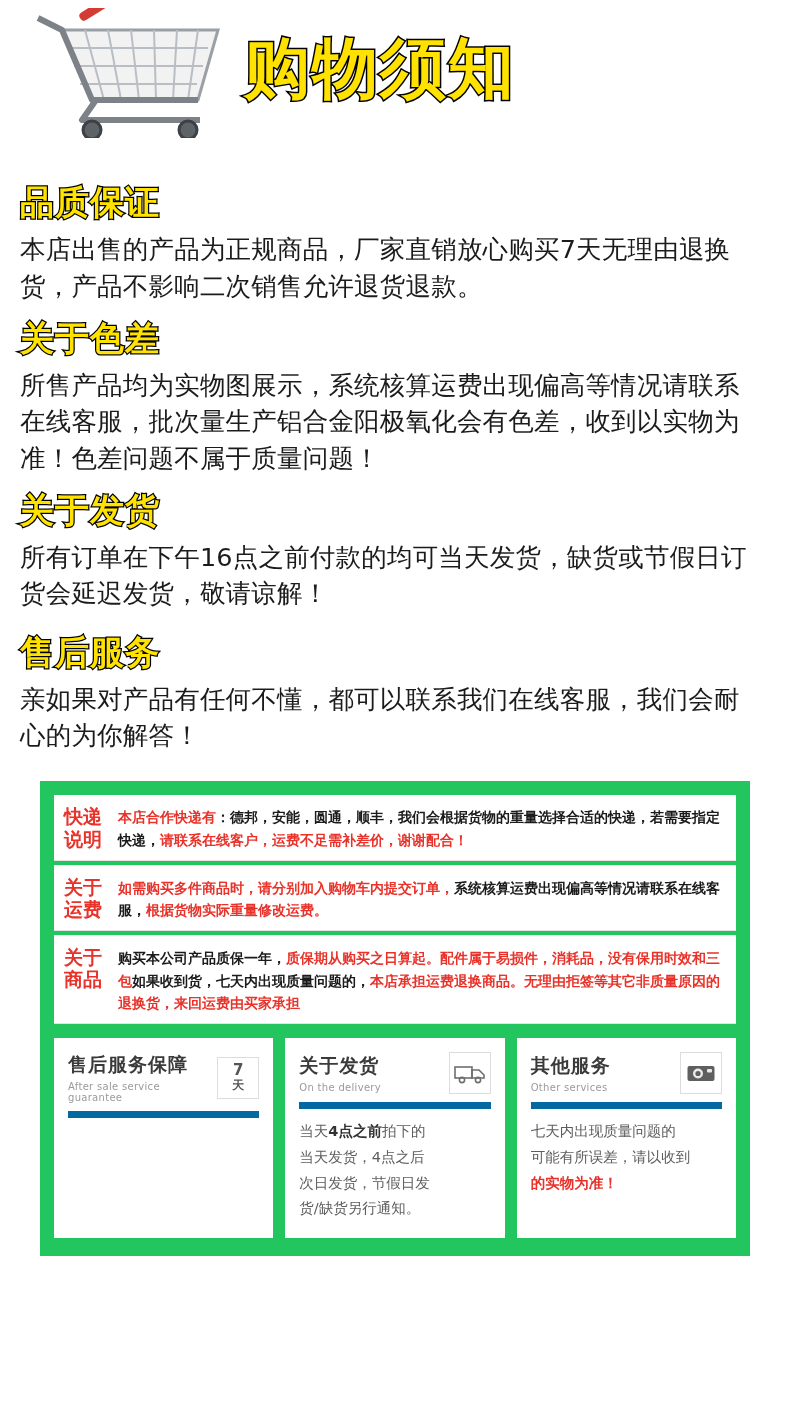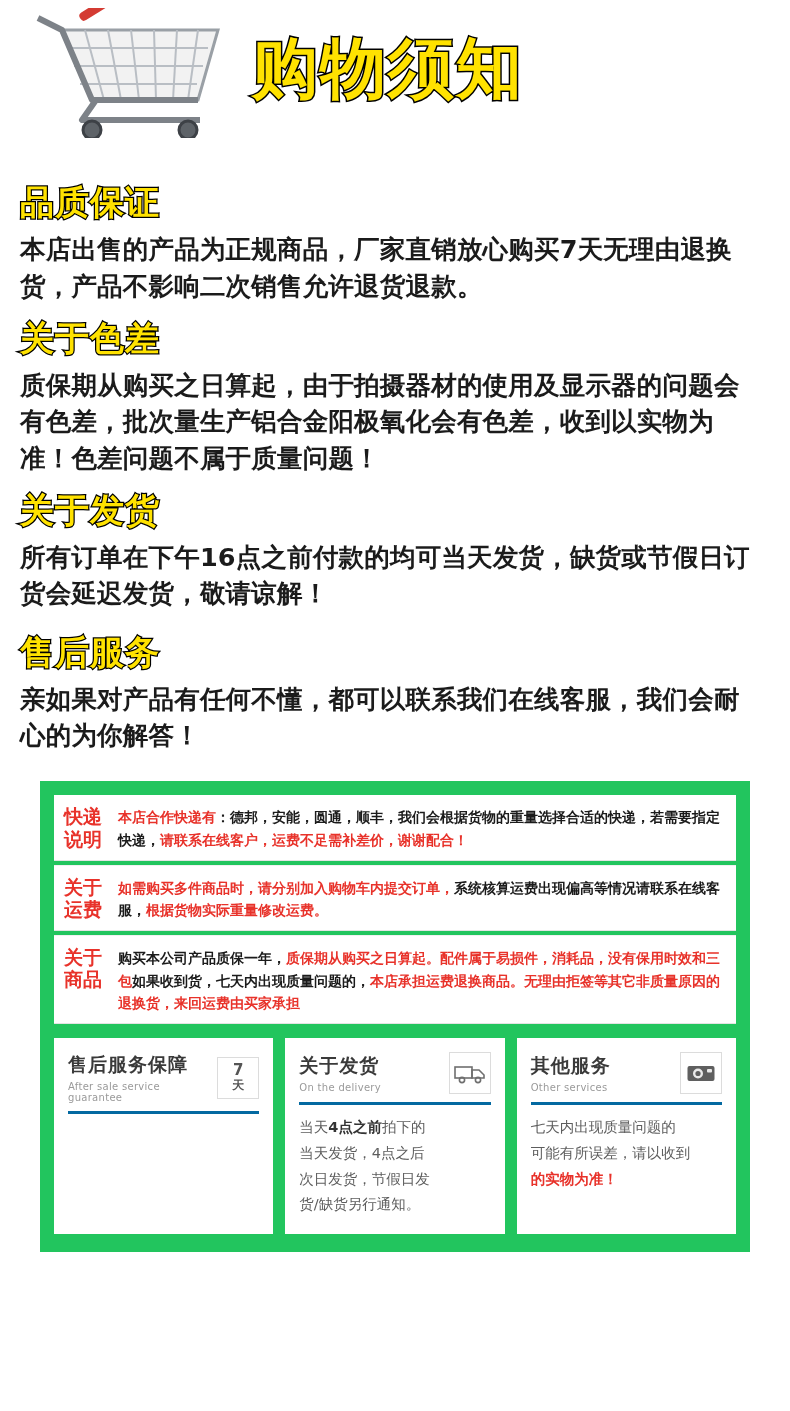--- a/index.html
+++ b/index.html
@@ -27,21 +27,21 @@
   }
   .cart-wrap {
     position: absolute;
     left: 22px;
     top: 8px;
     width: 210px;
     height: 130px;
   }
   .title-main {
     position: absolute;
-    left: 252px;
+    left: 244px;
     top: 24px;
     font-size: 66px;
     font-weight: bold;
     letter-spacing: 2px;
     color: #FFE200;
     -webkit-text-stroke: 3px #000;
     paint-order: stroke fill;
     font-family: "DejaVu Sans", "Liberation Sans", sans-serif;
     white-space: nowrap;
   }
@@ -55,21 +55,21 @@
     font-weight: bold;
     color: #FFE200;
     -webkit-text-stroke: 2.5px #000;
     paint-order: stroke fill;
     margin: 0 0 10px 2px;
     letter-spacing: 1px;
     line-height: 1.1;
   }
   .sec-body {
     font-size: 25.5px;
-    font-weight: bold;
+    font-weight: normal;
     color: #1b1b1b;
     line-height: 1.42;
     letter-spacing: 0.2px;
     margin: 0 0 16px 2px;
   }
   .sec-1 .sec-head { margin-top: 24px; }
   .sec-2 .sec-head { margin-top: 14px; }
   .sec-3 .sec-head { margin-top: 14px; }
   .sec-4 .sec-head { margin-top: 22px; }
 
@@ -120,21 +120,21 @@
   .card {
     flex: 1 1 0;
     background: #fff;
     padding: 14px 14px 16px 14px;
     min-height: 196px;
   }
   .card-top {
     display: flex;
     align-items: center;
     justify-content: space-between;
-    border-bottom: 3px solid #0369a1;
+    border-bottom: 7px solid #0369a1;
     padding-bottom: 8px;
   }
   .card-titles .t1 {
     font-size: 19px;
     font-weight: bold;
     color: #3a3a3a;
     letter-spacing: 1px;
   }
   .card-titles .t2 {
     font-size: 10px;
@@ -206,21 +206,21 @@
 
   <div class="sections">
 
     <div class="sec-1">
       <div class="sec-head">品质保证</div>
       <div class="sec-body">本店出售的产品为正规商品，厂家直销放心购买7天无理由退换货，产品不影响二次销售允许退货退款。</div>
     </div>
 
     <div class="sec-2">
       <div class="sec-head">关于色差</div>
-      <div class="sec-body">质保期从购买之日算起，由于拍摄器材的使用及显示器的问题会有色差，批次量生产铝合金阳极氧化会有色差，收到以实物为准！色差问题不属于质量问题！</div>
+      <div class="sec-body">所售产品均为实物图展示，系统核算运费出现偏高等情况请联系在线客服，批次量生产铝合金阳极氧化会有色差，收到以实物为准！色差问题不属于质量问题！</div>
     </div>
 
     <div class="sec-3">
       <div class="sec-head">关于发货</div>
       <div class="sec-body">所有订单在下午16点之前付款的均可当天发货，缺货或节假日订货会延迟发货，敬请谅解！</div>
     </div>
 
     <div class="sec-4">
       <div class="sec-head">售后服务</div>
       <div class="sec-body">亲如果对产品有任何不懂，都可以联系我们在线客服，我们会耐心的为你解答！</div>

